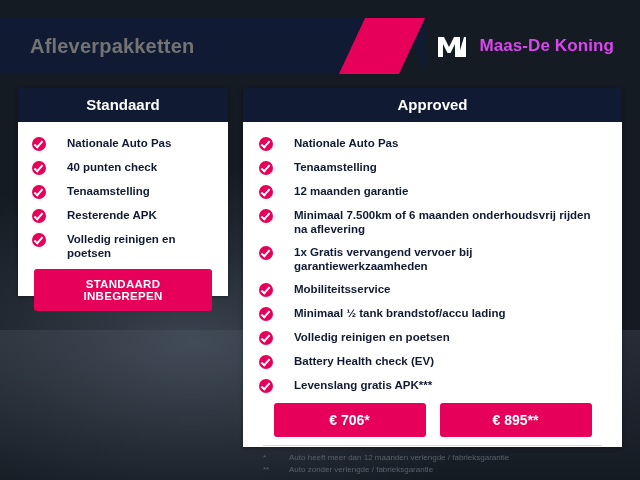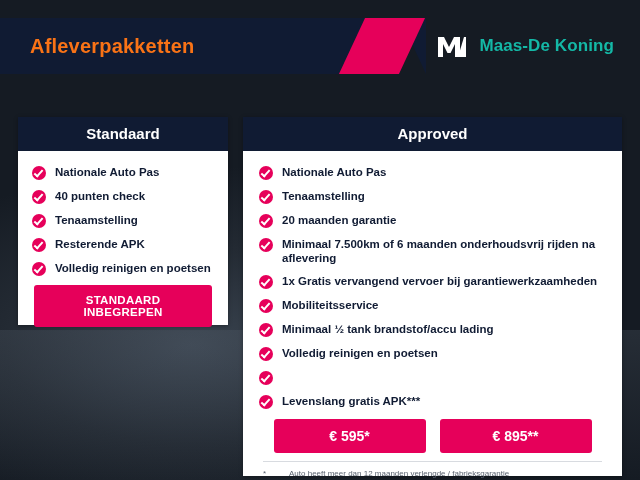--- a/index.html
+++ b/index.html
@@ -64,68 +64,67 @@
     left: 352px; top: 0;
     width: 60px; height: 56px;
     background: #e6005a;
     transform: skewX(-25deg);
   }
   .header-title {
     position: absolute;
     left: 30px; top: 0;
     height: 56px;
     line-height: 56px;
-    color: #f97316;
+    color: #737373;
     font-size: 20px;
     font-weight: bold;
     letter-spacing: 0.2px;
   }
   .brand {
     position: absolute;
     right: 26px; top: 0;
     height: 56px;
     display: flex;
     align-items: center;
     gap: 12px;
   }
   .brand-mark {
     width: 30px; height: 26px;
     display: block;
   }
   .brand-name {
-    color: #14b8a6;
+    color: #d946ef;
     font-size: 17px;
     font-weight: bold;
     letter-spacing: 0.1px;
     white-space: nowrap;
   }
 
   
   .card {
     position: absolute;
     background: #ffffff;
     box-shadow: 0 1px 4px rgba(0,0,0,0.35);
-    margin-top: 29px;
   }
   .card-head {
     background: #101b33;
     color: #ffffff;
     text-align: center;
     font-weight: bold;
     font-size: 15px;
     height: 34px;
     line-height: 34px;
   }
   .card-body {
     padding: 14px 14px 10px 14px;
   }
   .feature {
     display: flex;
     align-items: flex-start;
-    gap: 9px;
+    gap: 21px;
     margin-bottom: 9px;
   }
   .check {
     flex: 0 0 auto;
     width: 14px; height: 14px;
     border-radius: 50%;
     background: #e6005a;
     position: relative;
     margin-top: 1px;
   }
@@ -259,21 +258,21 @@
       <div class="feature">
         <span class="check"></span>
         <span class="feature-text">Nationale Auto Pas</span>
       </div>
       <div class="feature">
         <span class="check"></span>
         <span class="feature-text">Tenaamstelling</span>
       </div>
       <div class="feature">
         <span class="check"></span>
-        <span class="feature-text">20 maanden garantie</span>
+        <span class="feature-text">12 maanden garantie</span>
       </div>
       <div class="feature">
         <span class="check"></span>
         <span class="feature-text">Minimaal 7.500km of 6 maanden onderhoudsvrij rijden na aflevering</span>
       </div>
       <div class="feature">
         <span class="check"></span>
         <span class="feature-text">1x Gratis vervangend vervoer bij garantiewerkzaamheden</span>
       </div>
       <div class="feature">
@@ -283,28 +282,29 @@
       <div class="feature">
         <span class="check"></span>
         <span class="feature-text">Minimaal ½ tank brandstof/accu lading</span>
       </div>
       <div class="feature">
         <span class="check"></span>
         <span class="feature-text">Volledig reinigen en poetsen</span>
       </div>
       <div class="feature">
         <span class="check"></span>
+        <span class="feature-text">Battery Health check (EV)</span>
       </div>
       <div class="feature">
         <span class="check"></span>
         <span class="feature-text">Levenslang gratis APK***</span>
       </div>
 
       <div class="price-row">
-        <div class="price">€ 595*</div>
+        <div class="price">€ 706*</div>
         <div class="price">€ 895**</div>
       </div>
 
       <div class="footnotes">
         <div class="footnote">
           <span class="fn-mark">*</span>
           <span>Auto heeft meer dan 12 maanden verlengde / fabrieksgarantie</span>
         </div>
         <div class="footnote">
           <span class="fn-mark">**</span>

